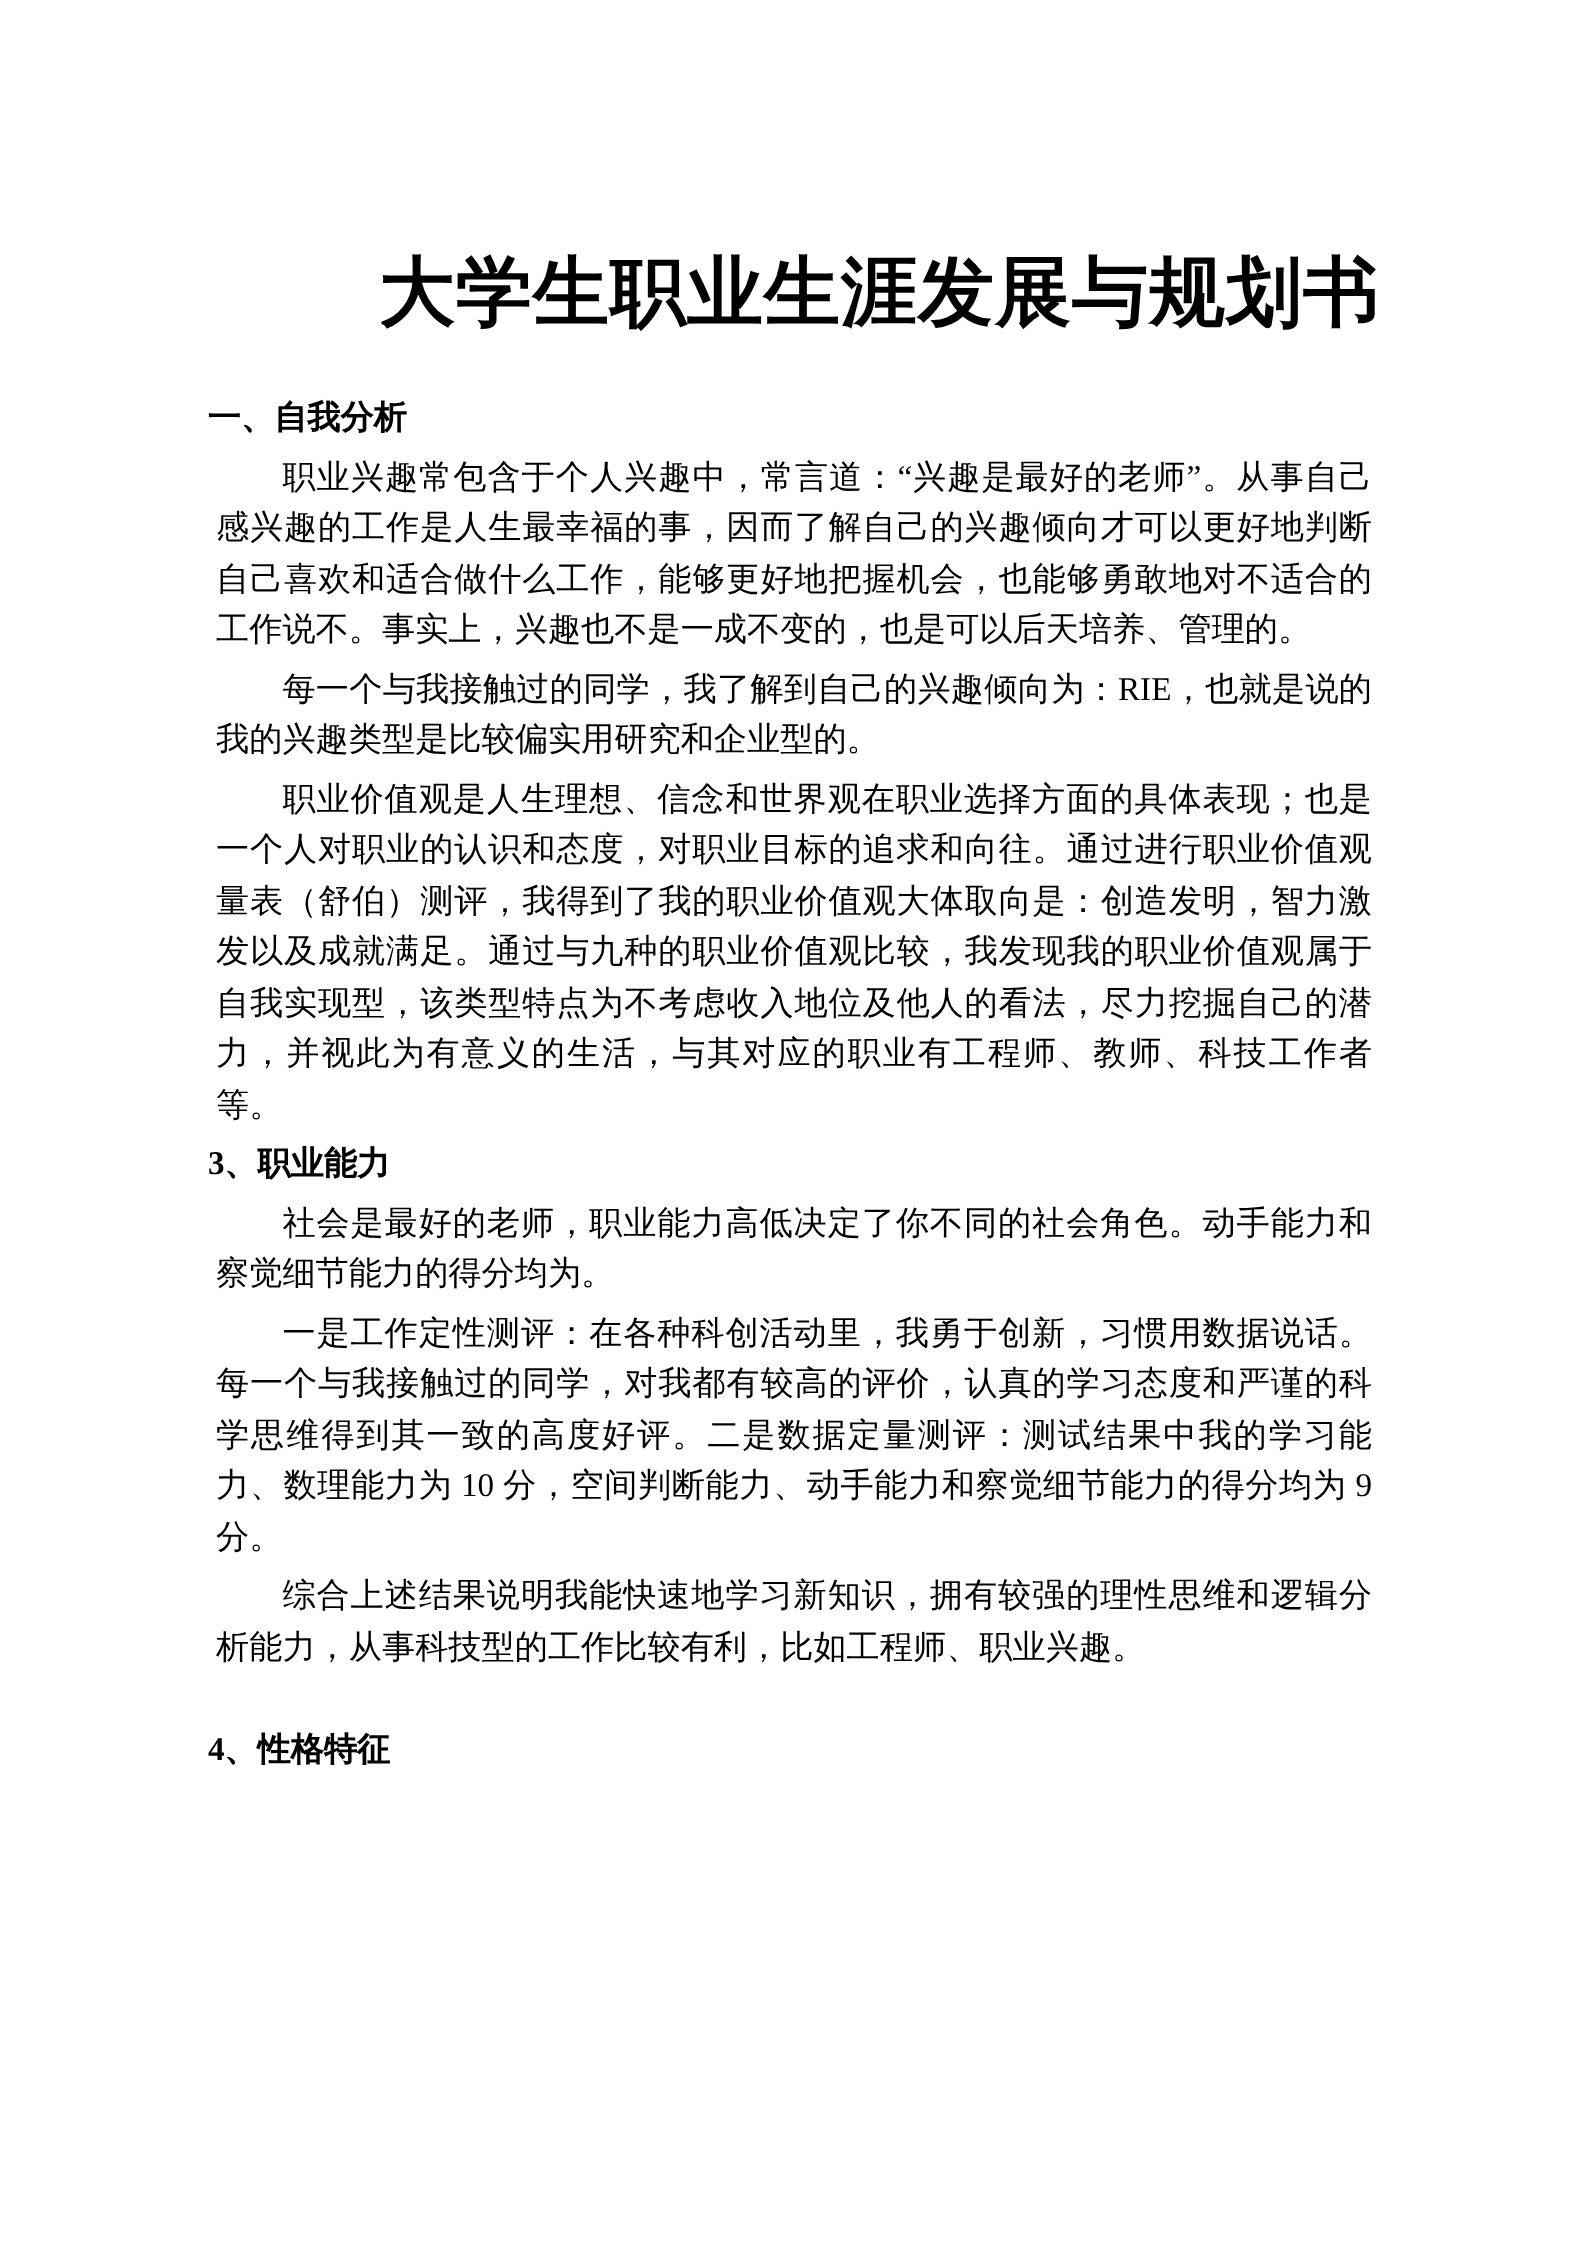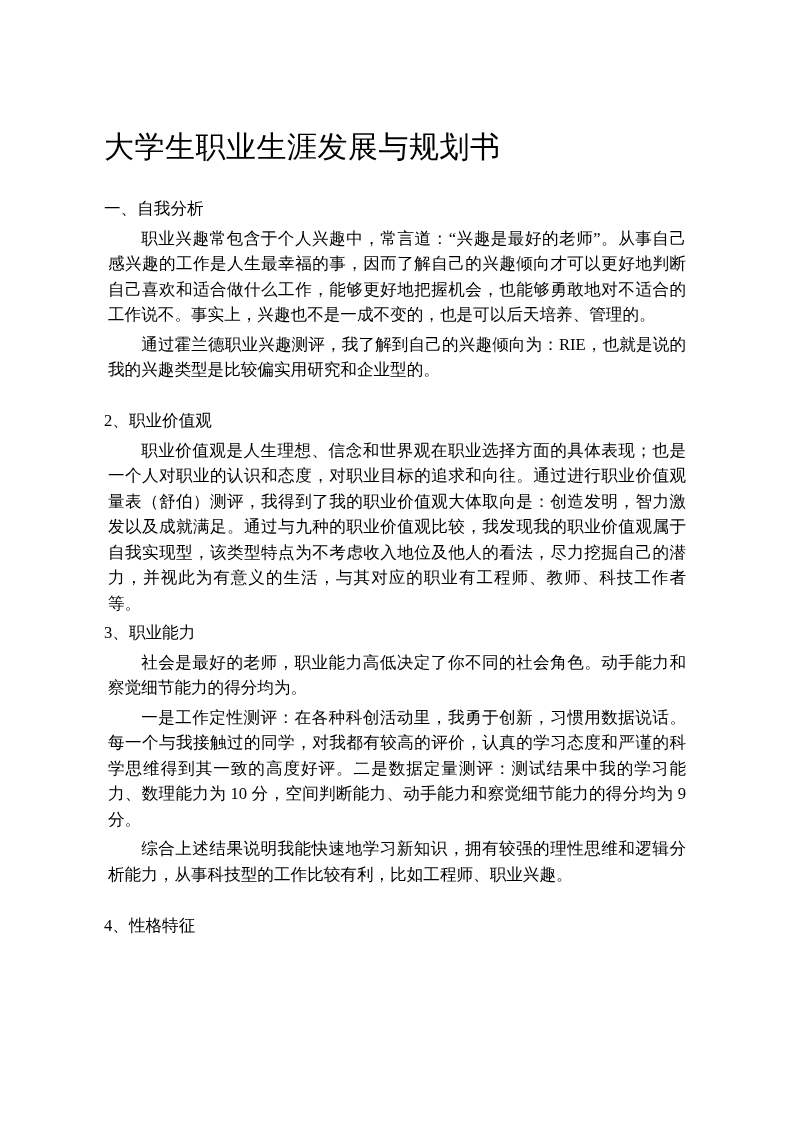--- a/index.html
+++ b/index.html
@@ -13,35 +13,35 @@
     height: 1122px;
     margin: 0 auto;
     background: #ffffff;
     box-sizing: border-box;
     padding: 126px 103px 0 104px;
     overflow: hidden;
     font-family: "Liberation Serif", "DejaVu Serif", serif;
     color: #000000;
   }
   .doc-title {
-    font-size: 30px;
+    font-size: 38px;
     line-height: 42px;
-    font-weight: normal;
-    text-align: left;
+    font-weight: bold;
+    text-align: right;
     margin: 0 0 28px 0;
     letter-spacing: 0.5px;
   }
   .doc-body {
     font-size: 16.6px;
     line-height: 25.5px;
     text-align: justify;
   }
   .heading {
     margin: 0;
-    font-weight: normal;
+    font-weight: bold;
     font-size: 16.6px;
     line-height: 25.5px;
   }
   .heading.gap-before {
     margin-top: 25.5px;
   }
   .para {
     margin: 4px;
     text-indent: 2em;
   }
@@ -53,23 +53,22 @@
 
   <h1 class="doc-title">大学生职业生涯发展与规划书</h1>
 
   <div class="doc-body">
 
     <h2 class="heading">一、自我分析</h2>
 
 
     <p class="para">职业兴趣常包含于个人兴趣中，常言道：“兴趣是最好的老师”。从事自己感兴趣的工作是人生最幸福的事，因而了解自己的兴趣倾向才可以更好地判断自己喜欢和适合做什么工作，能够更好地把握机会，也能够勇敢地对不适合的工作说不。事实上，兴趣也不是一成不变的，也是可以后天培养、管理的。</p>
 
-    <p class="para">通过霍兰德职业兴趣测评，我了解到自己的兴趣倾向为：RIE，也就是说的我的兴趣类型是比较偏实用研究和企业型的。</p>
+    <p class="para">每一个与我接触过的同学，我了解到自己的兴趣倾向为：RIE，也就是说的我的兴趣类型是比较偏实用研究和企业型的。</p>
 
-    <h3 class="heading gap-before">2、职业价值观</h3>
 
     <p class="para">职业价值观是人生理想、信念和世界观在职业选择方面的具体表现；也是一个人对职业的认识和态度，对职业目标的追求和向往。通过进行职业价值观量表（舒伯）测评，我得到了我的职业价值观大体取向是：创造发明，智力激发以及成就满足。通过与九种的职业价值观比较，我发现我的职业价值观属于自我实现型，该类型特点为不考虑收入地位及他人的看法，尽力挖掘自己的潜力，并视此为有意义的生活，与其对应的职业有工程师、教师、科技工作者等。</p>
 
     <h3 class="heading">3、职业能力</h3>
 
     <p class="para">社会是最好的老师，职业能力高低决定了你不同的社会角色。动手能力和察觉细节能力的得分均为。</p>
 
     <p class="para">一是工作定性测评：在各种科创活动里，我勇于创新，习惯用数据说话。每一个与我接触过的同学，对我都有较高的评价，认真的学习态度和严谨的科学思维得到其一致的高度好评。二是数据定量测评：测试结果中我的学习能力、数理能力为 10 分，空间判断能力、动手能力和察觉细节能力的得分均为 9 分。</p>
 
     <p class="para">综合上述结果说明我能快速地学习新知识，拥有较强的理性思维和逻辑分析能力，从事科技型的工作比较有利，比如工程师、职业兴趣。</p>

